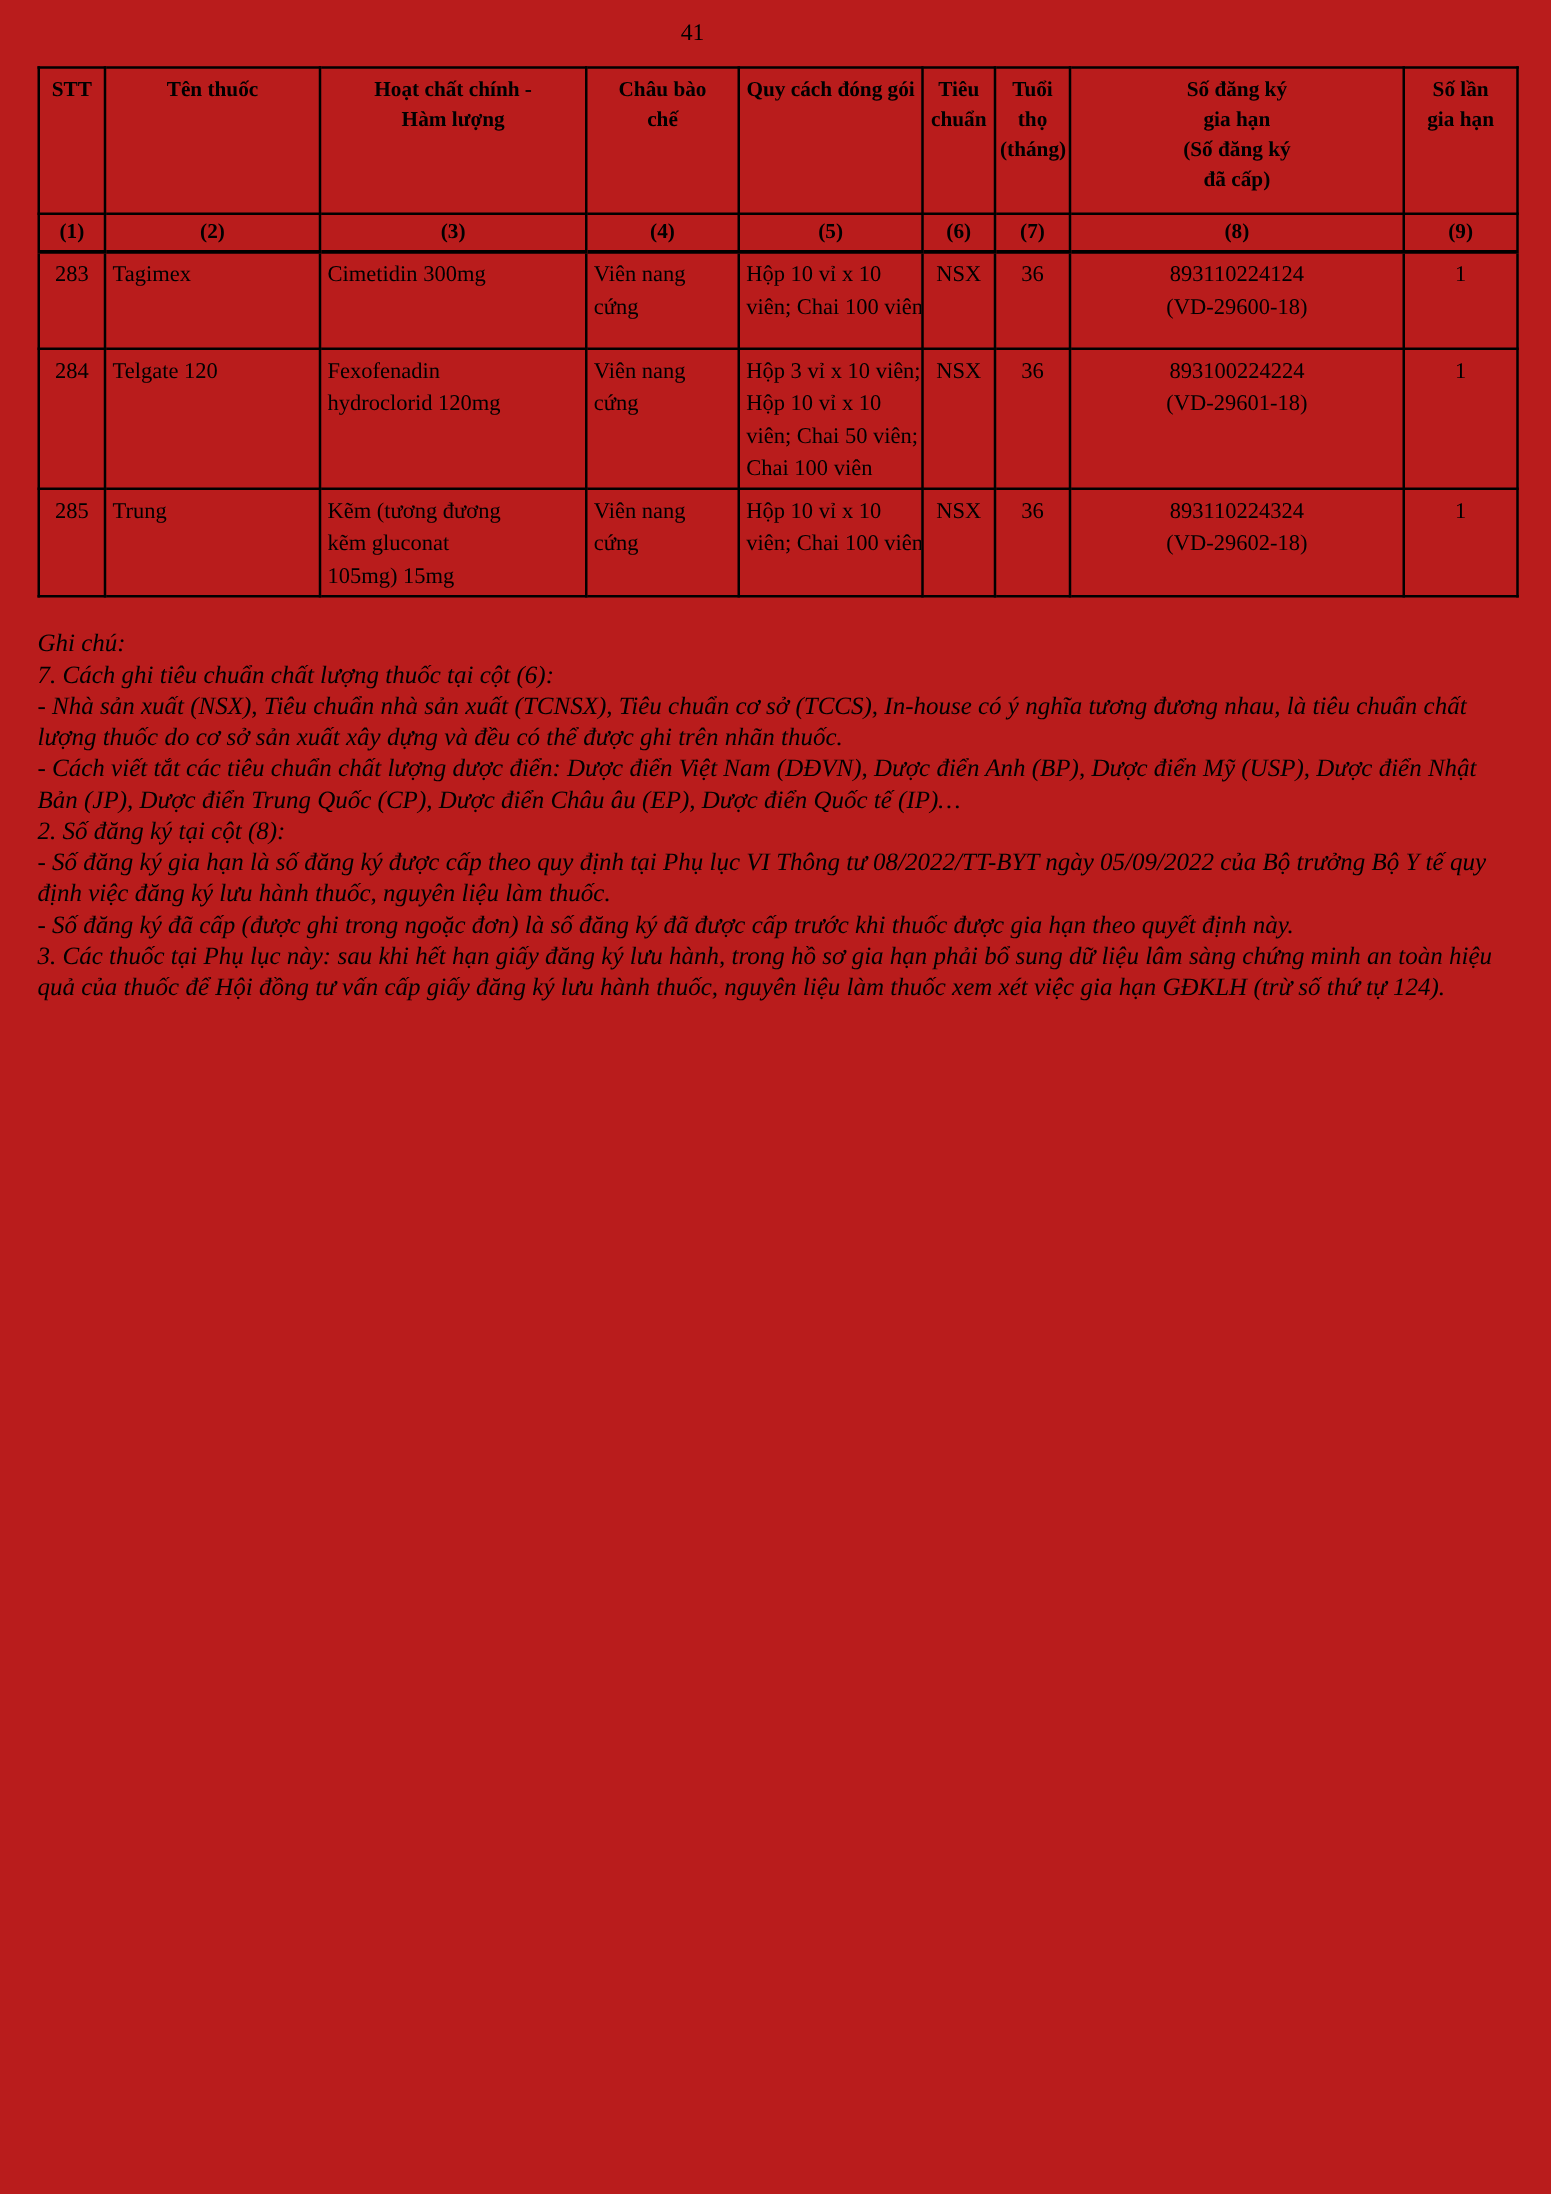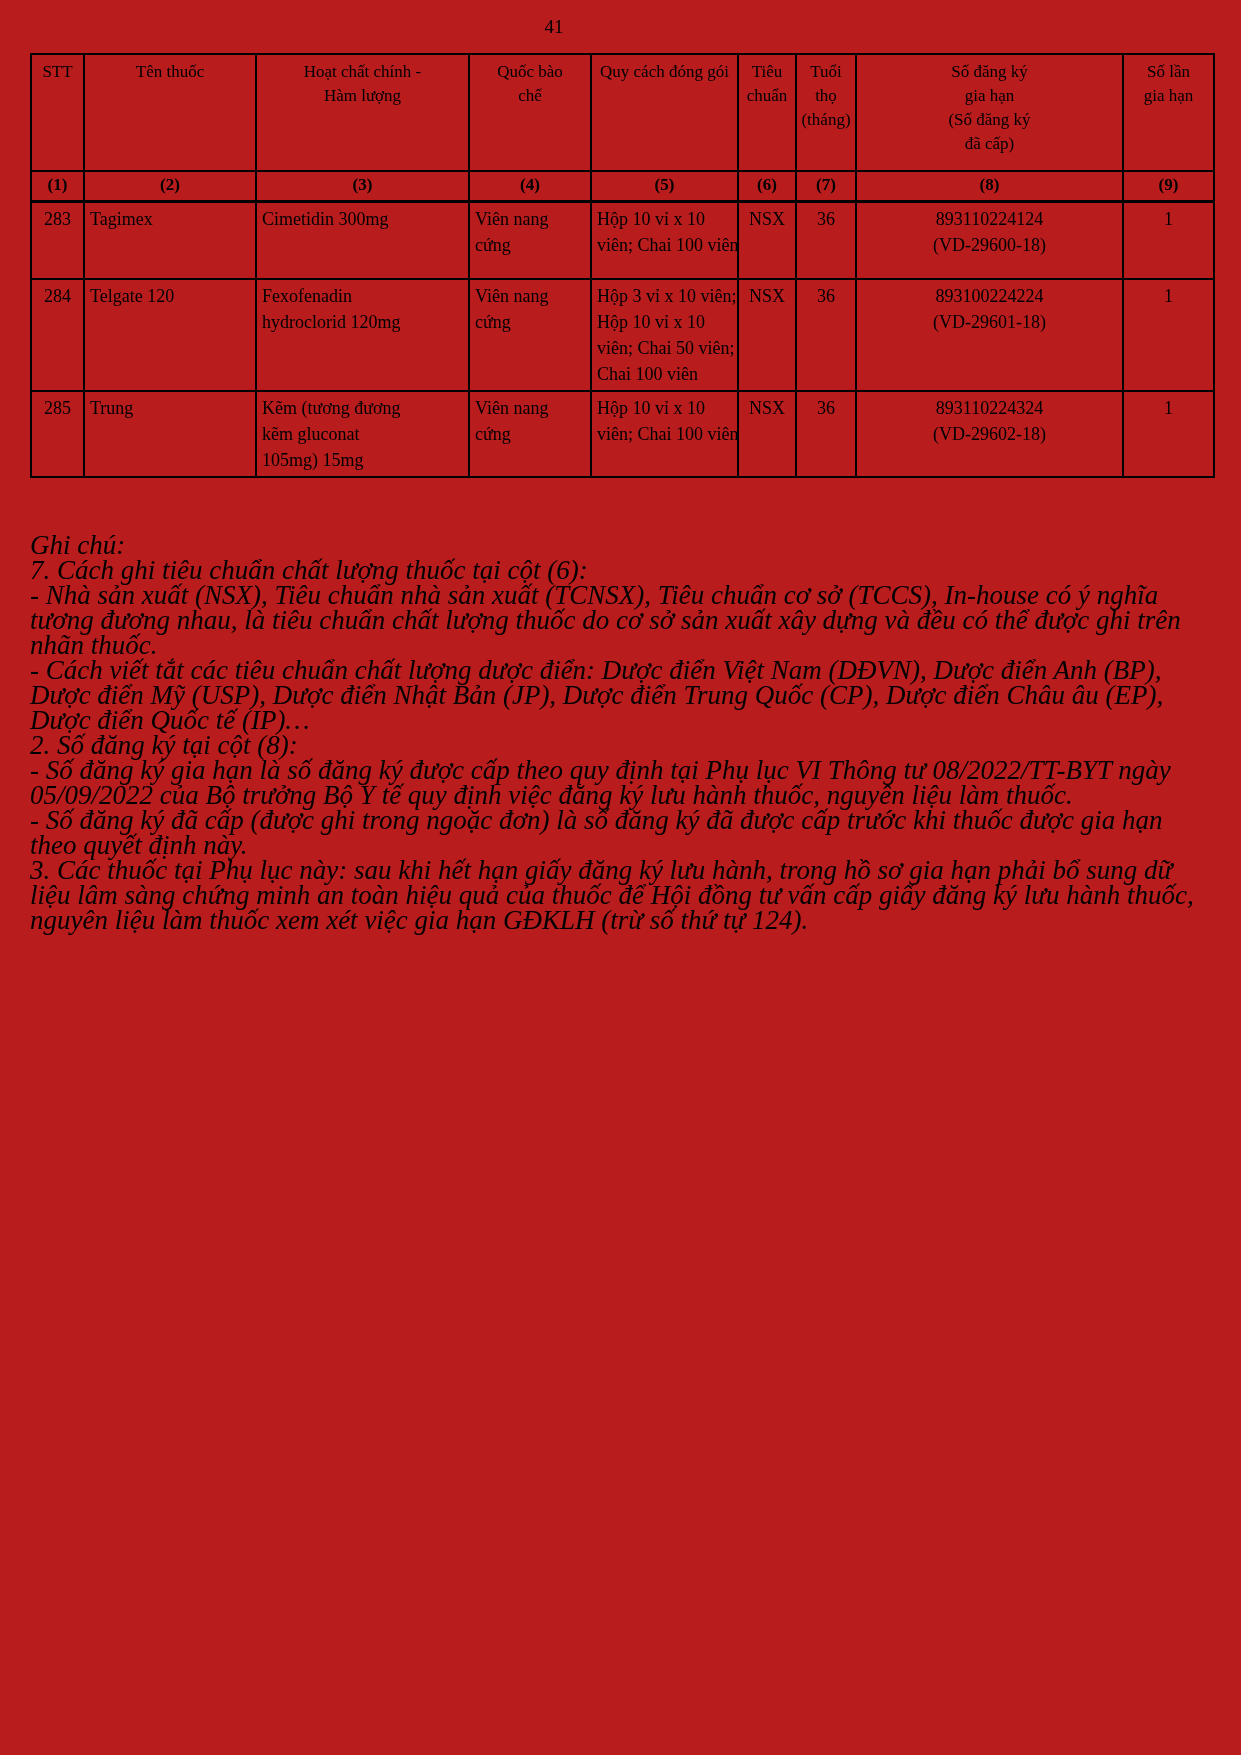--- a/index.html
+++ b/index.html
@@ -21,21 +21,21 @@
     width:1183px;
     border-collapse:collapse;
     table-layout:fixed;
   }
   table.drug-table th, table.drug-table td {
     border:2px solid #000;
     vertical-align:top;
     overflow:hidden;
   }
   table.drug-table th {
-    font-weight:normal;
+    font-weight:bold;
     font-size:17px;
     line-height:24px;
     text-align:center;
     padding:5px 3px 2px 3px;
   }
   tr.num-row td {
     font-weight:bold;
     font-size:17px;
     line-height:22px;
     text-align:center;
@@ -46,23 +46,22 @@
     font-size:18px;
     line-height:26px;
     padding:3px 5px;
     text-align:left;
   }
   td.center { text-align:center; }
   .pre { white-space:pre; }
   .notes {
     position:absolute; left:30px; top:503px; width:1185px;
     font-style:italic;
-    font-size:27px;
+    font-size:20px;
     line-height:25px;
-    margin-top:30px;
   }
   .notes p { margin:0; }
 </style>
 </head>
 <body>
 
 <div class="page">
 
   <div class="page-number">41</div>
 
@@ -77,21 +76,21 @@
       <col style="width:60px">
         <col style="width:267px">
         <col style="width:91px">
     </colgroup>
     <tbody>
       <tr style="height:117px">
         <th class="pre">STT</th>
         <th class="pre">Tên thuốc</th>
         <th class="pre">Hoạt chất chính -
 Hàm lượng</th>
-        <th class="pre">Quốc bào
+        <th class="pre">Châu bào
 chế</th>
         <th class="pre">Quy cách đóng gói</th>
         <th class="pre">Tiêu
 chuẩn</th>
         <th class="pre">Tuổi
 thọ
 (tháng)</th>
         <th class="pre">Số đăng ký
 gia hạn
 (Số đăng ký

